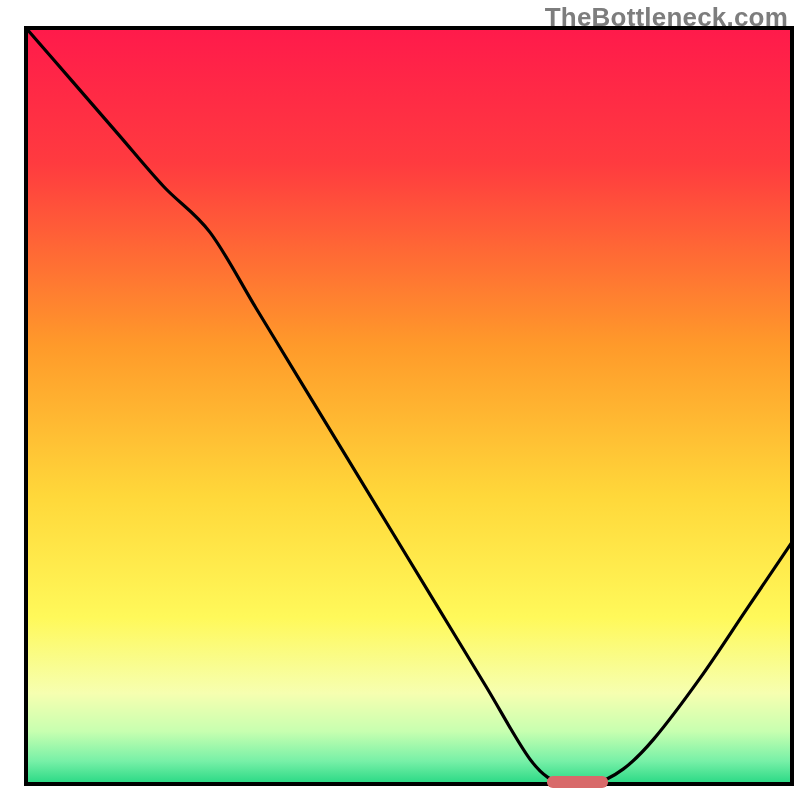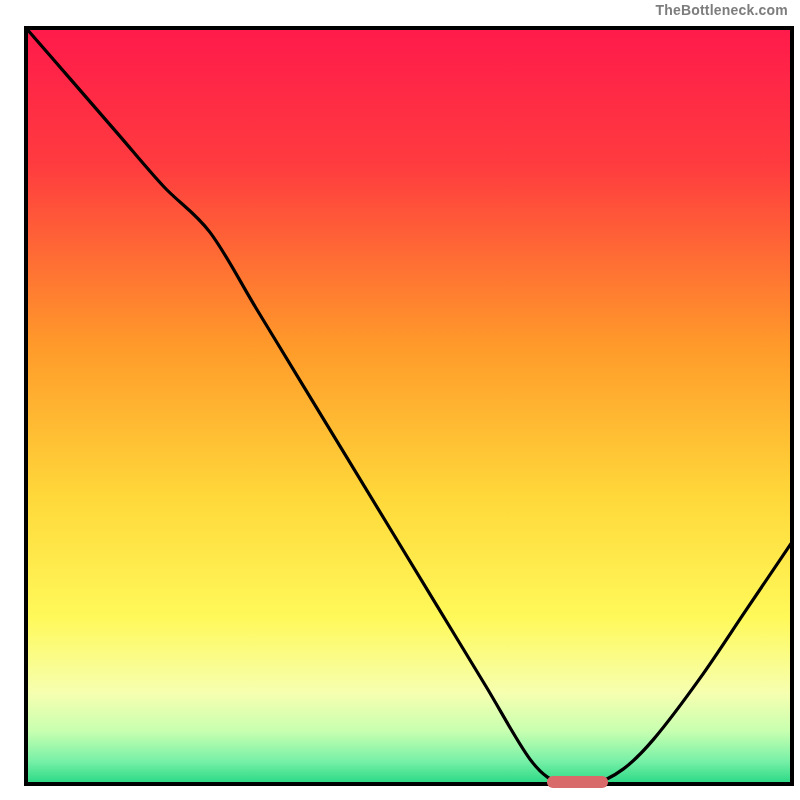--- a/index.html
+++ b/index.html
@@ -1,17 +1,17 @@
 <!DOCTYPE html>
 <html><head>
 <meta charset="utf-8">
 <style>
 html, body { margin: 0; padding: 0; width: 800px; height: 800px; background: #fff; }
 .outer { position: relative; width: 800px; height: 800px; }
-.attribution { position: absolute; top: 2px; right: 12px; font-family: Arial, Helvetica, sans-serif; font-size: 14px; font-weight: 600; color: #7d7d7d; letter-spacing: 0.2px; }
+.attribution { position: absolute; top: 2px; right: 12px; font-family: Arial, Helvetica, sans-serif; font-size: 26px; font-weight: 600; color: #7d7d7d; letter-spacing: 0.2px; }
 svg.chart { position: absolute; left: 0; top: 0; }
 </style>
 </head>
 <body>
 
 <div class="outer">
   <div class="attribution">TheBottleneck.com</div>
   <svg class="chart" width="800" height="800" viewBox="0 0 800 800">
     <defs>
       <linearGradient id="bg" x1="0" y1="0" x2="0" y2="1">

